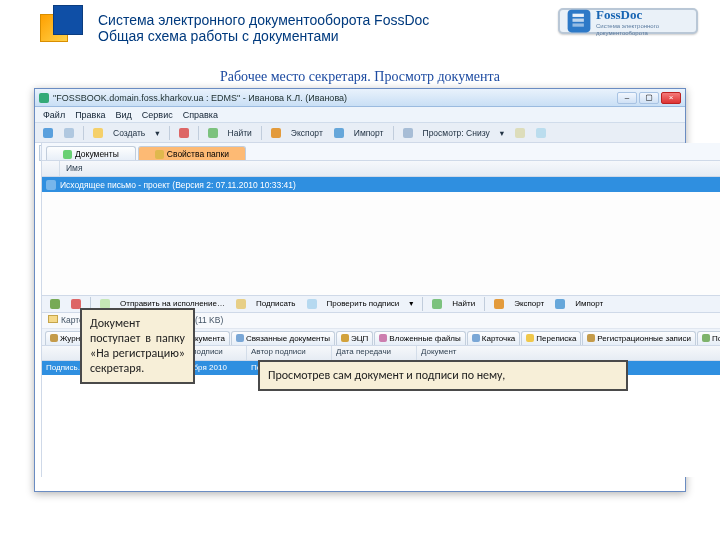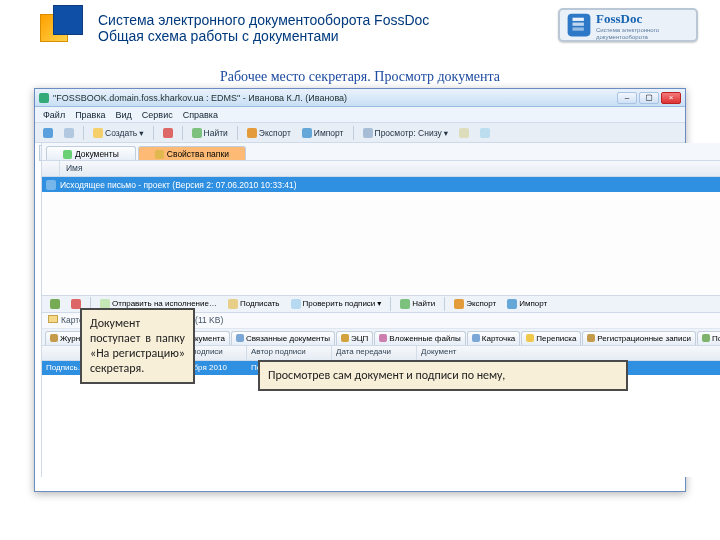--- a/index.html
+++ b/index.html
@@ -1,36 +1,36 @@
 <!DOCTYPE html>
 <html><head>
 <meta charset="utf-8">
 <style>
   * { box-sizing: border-box; margin: 0; padding: 0; }
   body { width: 720px; height: 540px; font-family: Calibri, Arial, sans-serif; background: #fff; overflow: hidden; font-size: 10px; }
   .slide { position: relative; width: 720px; height: 540px; border-radius: 15px; }
   .slide-header { position: relative; height: 50px; padding: 12px 0 0 98px; color: #003a7e; font-size: 14px; line-height: 16px; font-family: Verdana, Arial; }
   .deco-block { position: absolute; left: 40px; top: 14px; width: 28px; height: 28px; background: linear-gradient(135deg,#ffa000,#ffd24a); border:1px solid #d98e00; }
   .deco-block::after { content:""; position:absolute; left:12px; top:-10px; width:28px; height:28px; background:#0f4fa6; border:1px solid #0b3d7f; }
-  .logo-badge { position:absolute; right:22px; top:8px; width:140px; height:34px; border:2px solid #b9c7d6; border-radius:5px; background:#eaf1f8; display:flex; align-items:center; padding:2px 6px; box-shadow:0 1px 2px rgba(0,0,0,.2);}
+  .logo-badge { position:absolute; right:22px; top:8px; width:140px; height:26px; border:2px solid #b9c7d6; border-radius:5px; background:#eaf1f8; display:flex; align-items:center; padding:2px 6px; box-shadow:0 1px 2px rgba(0,0,0,.2);}
   .logo-badge svg { width:26px; height:26px; }
   .logo-text { margin-left:4px; }
   .logo-text .b { font-weight:700; color:#1865b3; font-size:13px; font-family:Verdana; }
   .logo-text .s { color:#5c7ca0; font-size:6px; line-height:7px; display:block; }
   .subtitle { text-align:center; color:#1d4ba1; font-size:14px; margin-top:19px; font-family:Verdana; }
   .app { position:absolute; left:34px; top:88px; width:652px; height:404px; border:1px solid #6a8cc2; box-shadow:0 2px 8px rgba(0,0,0,.3); background:#fff; font-family:Tahoma,Arial; font-size:8.5px; }
   .titlebar { height:18px; background:linear-gradient(#e9f2fc,#c9dff5); display:flex; align-items:center; padding:0 4px; border-bottom:1px solid #9abadf;}
   .titlebar .ico { width:10px; height:10px; background:#3a7; margin-right:4px; border-radius:2px;}
   .titlebar .t { flex:1; color:#233; font-size:9px; }
   .wbtn { display:flex; gap:2px; }
   .wbtn span { width:20px; height:12px; background:linear-gradient(#f2f7fe,#d0e1f5); border:1px solid #a8c3e3; border-radius:2px; display:flex; align-items:center; justify-content:center; font-size:8px; }
   .wbtn .cl { background:linear-gradient(#f47a7a,#d33); color:#fff; border-color:#b22; }
   .menubar { height:16px; display:flex; align-items:center; gap:10px; padding:0 8px; background:#eef4fb; border-bottom:1px solid #d0dceb; color:#123; font-size:9px;}
   .toolbar { height:20px; display:flex; align-items:center; gap:3px; padding:0 4px; background:#e8eef6; border-bottom:1px solid #cfd9e8; font-size:8.5px; color:#234;}
-  .tb-btn { display:flex; align-items:center; gap:2px; padding:1px 4px; border-radius:2px; }
+  .tb-btn { display:flex; align-items:center; gap:10px; padding:1px 4px; border-radius:2px; }
   .tb-btn .i { width:10px; height:10px; border-radius:2px; }
   .sep { width:1px; height:14px; background:#c1cddc; margin:0 2px;}
   .body { position:absolute; top:54px; bottom:14px; left:0; right:0; display:flex; }
   .tree { width:152px; border-right:1px solid #cfd9e8; padding:2px 2px 2px 4px; font-size:8.5px; color:#233; overflow:hidden; }
   .tree-header { height:16px; border:1px solid #bcd; background:linear-gradient(#f5f9ff,#e2ecf8); display:flex; align-items:center; padding:0 4px; margin-bottom:2px;}
   .tree ul { list-style:none; padding-left:10px; }
   .tree li { white-space:nowrap; line-height:13px; display:flex; align-items:center; gap:3px;}
   .content { flex:1; display:flex; flex-direction:column; }
   .tabs { height:18px; display:flex; align-items:flex-end; padding:0 4px; gap:2px; border-bottom:1px solid #cfd9e8; background:#f4f8fd;}
   .tab { padding:2px 16px 1px; border:1px solid #c1cddc; border-bottom:none; border-radius:3px 3px 0 0; background:linear-gradient(#fdfefe,#e8eff8); font-size:8.5px; display:flex; align-items:center; gap:3px;}
@@ -169,21 +169,21 @@
               <span>Свойства папки</span>
             </div>
         </div>
         <div class="gridhead">
           <div style="width:18px"></div>
           <div style="flex:1">Имя</div>
 
         </div>
         <div class="row-sel">
           <span class="pin"></span>
-          <span>Исходящее письмо - проект (Версия 2:  07.06.2010 10:33:41)</span>
+          <span>Исходящее письмо - проект (Версия 2:  07.11.2010 10:33:41)</span>
         </div>
         <div class="gap"></div>
         <div class="subtoolbar">
           <span class="tb-btn">
               <span class="i" style="background:#7a5"></span>
             </span>
           <span class="tb-btn">
               <span class="i" style="background:#d66"></span>
             </span>
           <span class="sep"></span>

